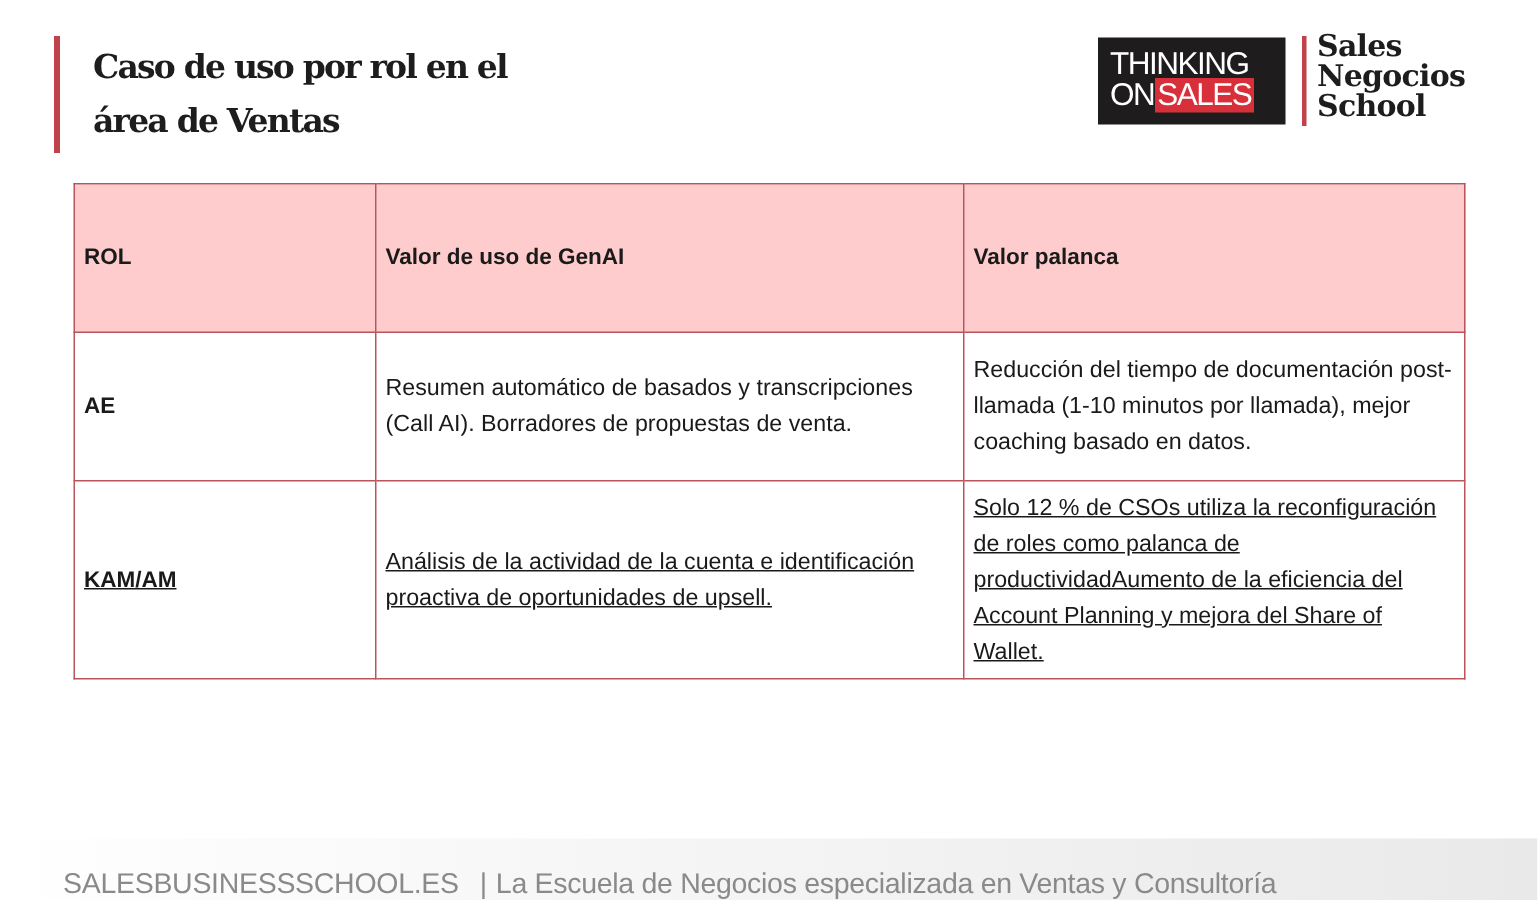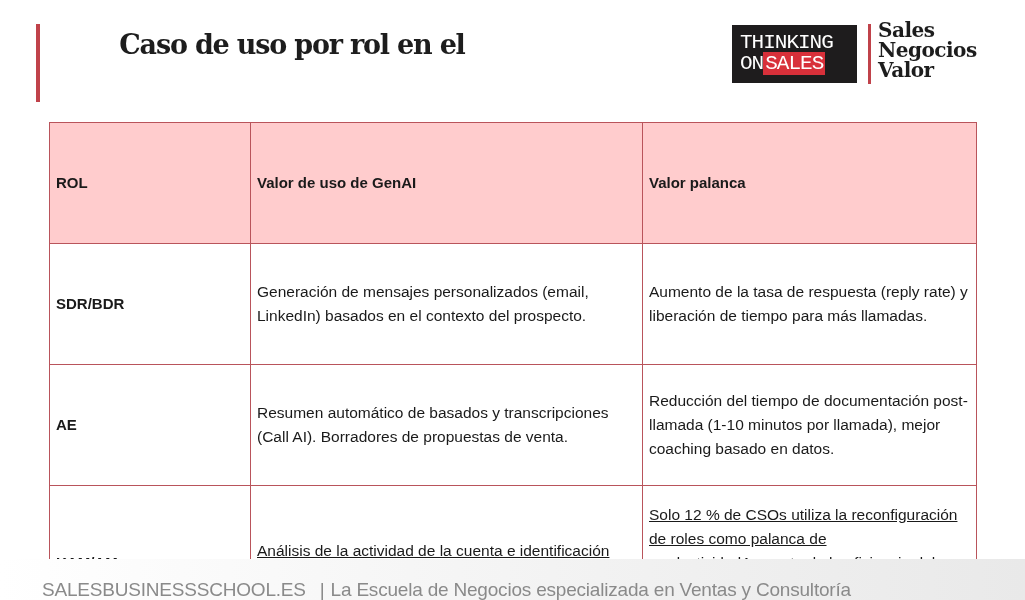--- a/index.html
+++ b/index.html
@@ -9,28 +9,27 @@
       font-family: "Liberation Sans", sans-serif;
       color: #111111;
     }
     .accent-bar {
       position: absolute; left: 36px; top: 24px; width: 4px; height: 78px;
       background: #c0424a;
     }
     .title {
       position: absolute; left: 62px; top: 27px; width: 460px;
       font-family: "DejaVu Serif", serif; font-weight: bold;
-      font-size: 27px; line-height: 36px; letter-spacing: -1.2px;
+      font-size: 22px; line-height: 36px; letter-spacing: -1.2px;
       color: #1d1d1d;
-      text-align: center;
     }
     .logo-tos {
       position: absolute; left: 732px; top: 25px; width: 125px; height: 58px;
       background: #1e1c1d; box-sizing: border-box; padding: 7px 0 0 8px;
-      font-family: Liberation Mono, monospace; font-size: 21px; line-height: 21px;
+      font-family: Liberation Sans, sans-serif; font-size: 21px; line-height: 21px;
       color: #ffffff; letter-spacing: -1px;
     }
     .logo-tos .l2 { display: block; }
     .logo-tos .red { background: #d8303a; padding: 0 2px; }
     .logo-divider {
       position: absolute; left: 868px; top: 24px; width: 3px; height: 60px;
       background: #c0424a;
     }
     .logo-sbs {
       position: absolute; left: 878px; top: 20px;
@@ -38,21 +37,21 @@
       font-size: 20px; line-height: 20px; letter-spacing: -0.5px; color: #1d1d1d;
     }
     .logo-sbs div { display: block; }
     table.main {
       position: absolute; left: 49px; top: 122px; width: 927px;
       border-collapse: collapse; table-layout: fixed;
       font-family: "Liberation Sans", sans-serif; font-size: 15.5px;
       line-height: 24px; color: #1a1a1a;
     }
     table.main td, table.main th {
-      border: 1.5px solid #b9545b; padding: 12px 6px; vertical-align: middle;
+      border: 1.5px solid #b9545b; padding: 1px 6px; vertical-align: middle;
       text-align: left;
     }
     table.main thead th {
       background: #ffcccd; height: 96px; font-weight: bold; font-size: 15px;
     }
     table.main tbody td.rol { font-weight: bold; font-size: 15px; }
     table.main tbody tr.r1 td, table.main tbody tr.r2 td { height: 96px; }
     table.main tbody tr.r3 td { height: 129px; text-decoration: underline; }
     col.c1 { width: 201px; } col.c2 { width: 392px; } col.c3 { width: 334px; }
     .footer {
@@ -65,52 +64,48 @@
       white-space: nowrap; letter-spacing: -0.2px;
     }
     .footer-text .sep { margin: 0 6px 0 14px; }
   </style>
 </head>
 <body>
 
 <div class="accent-bar"></div>
 <div class="title">
   <div>Caso de uso por rol en el</div>
+  <div>área de Ventas</div>
 </div>
 
 <div class="logo-tos">
   <span>THINKING</span>
   <span class="l2"><span>ON</span><span class="red">SALES</span></span>
 </div>
 <div class="logo-divider"></div>
 <div class="logo-sbs">
   <div>Sales</div>
   <div>Negocios</div>
-  <div>Valor</div>
+  <div>School</div>
 </div>
 
 <table class="main">
   <colgroup>
       <col class="c1">
       <col class="c2">
       <col class="c3">
     </colgroup>
   <thead>
     <tr>
       <th>ROL</th>
       <th>Valor de uso de GenAI</th>
       <th>Valor palanca</th>
     </tr>
   </thead>
   <tbody>
-    <tr class="r1">
-      <td class="rol">SDR/BDR</td>
-      <td>Generación de mensajes personalizados (email, LinkedIn) basados en el contexto del prospecto.</td>
-      <td>Aumento de la tasa de respuesta (reply rate) y liberación de tiempo para más llamadas.</td>
-    </tr>
     <tr class="r2">
       <td class="rol">AE</td>
       <td>Resumen automático de basados y transcripciones (Call AI). Borradores de propuestas de venta.</td>
       <td>Reducción del tiempo de documentación post-llamada (1-10 minutos por llamada), mejor coaching basado en datos.</td>
     </tr>
     <tr class="r3">
       <td class="rol">KAM/AM</td>
       <td>Análisis de la actividad de la cuenta e identificación proactiva de oportunidades de upsell.</td>
       <td>Solo 12 % de CSOs utiliza la reconfiguración de roles como palanca de productividadAumento de la eficiencia del Account Planning y mejora del Share of Wallet.</td>
     </tr>

